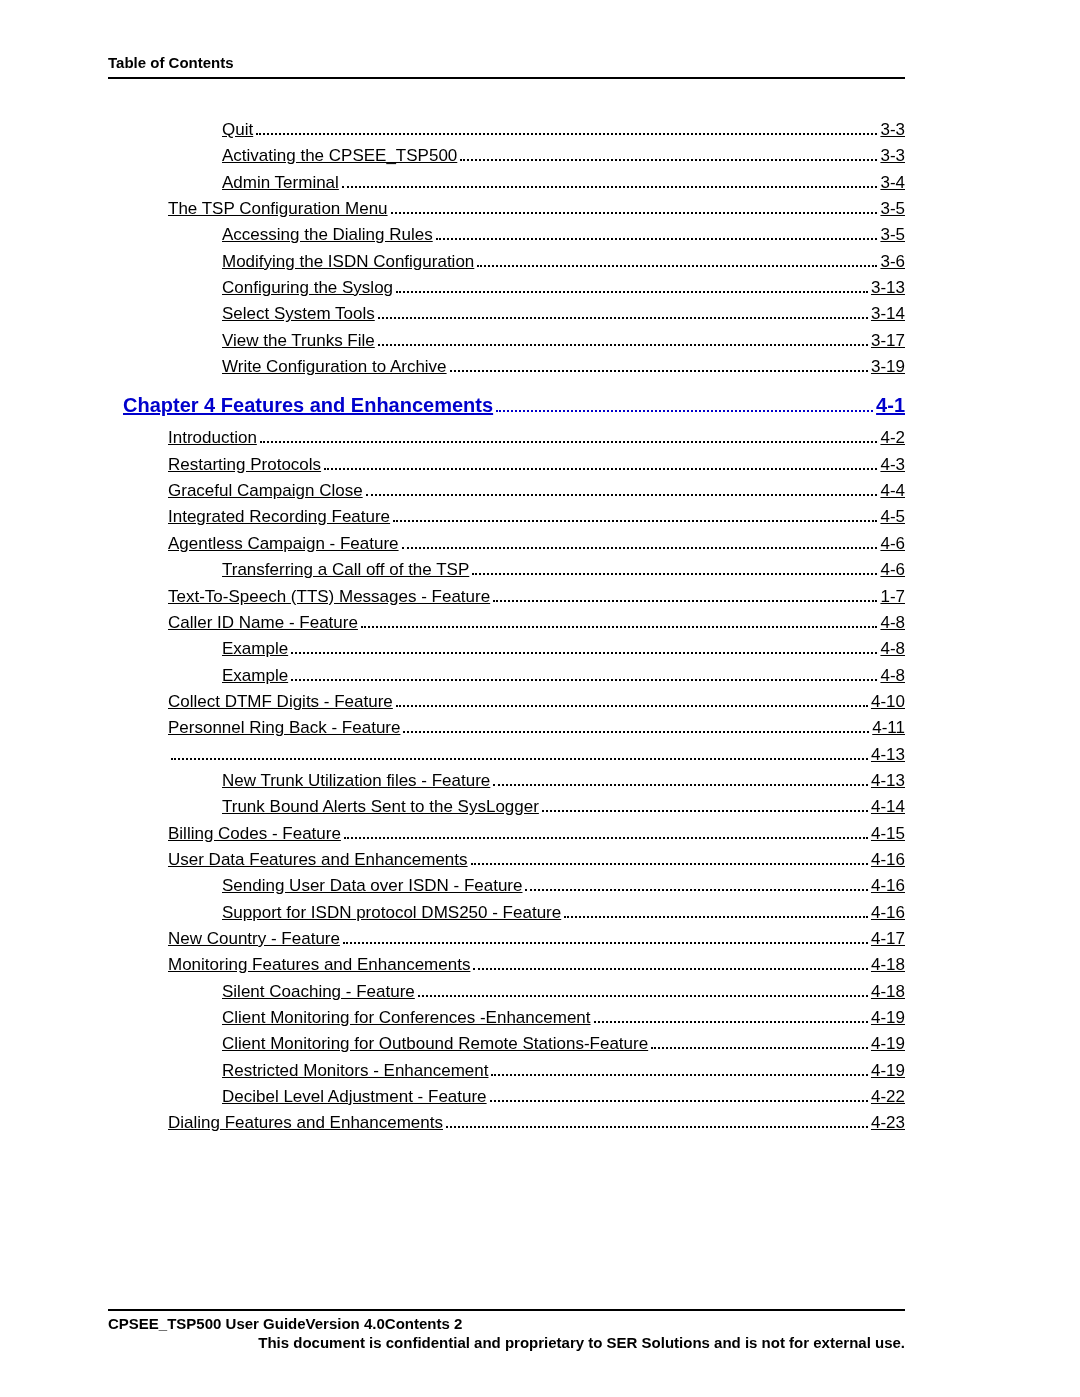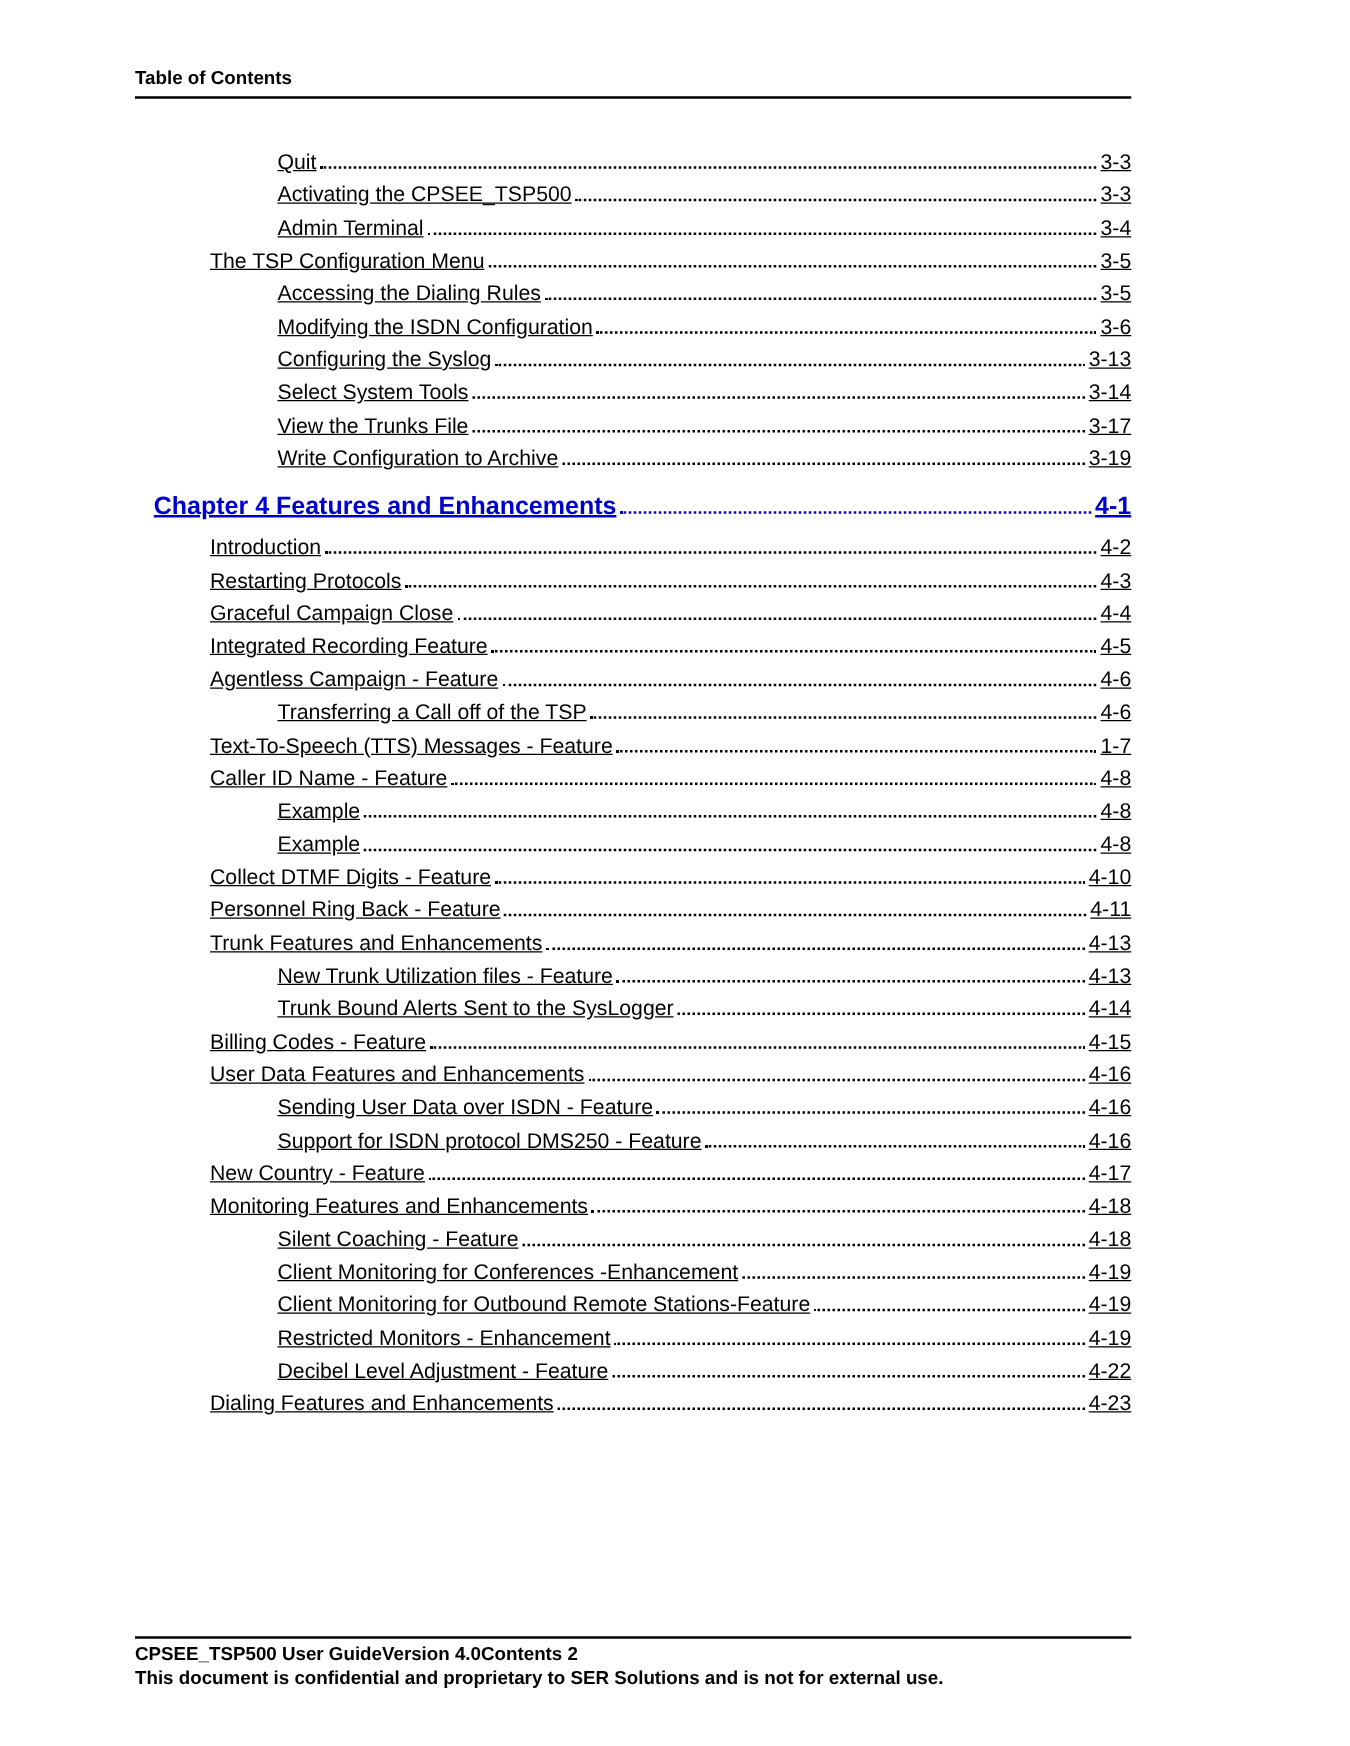--- a/index.html
+++ b/index.html
@@ -68,21 +68,21 @@
   }
   .footer-line {
     border-top: 2px solid #000;
     padding-top: 4px;
     display: flex;
     justify-content: flex-start;
     font-weight: bold;
     font-size: 15px;
   }
   .footer-note {
-    text-align: left;
+    text-align: right;
     font-weight: bold;
     font-size: 15px;
     margin-top: 2px;
   }
 </style>
 </head>
 <body>
 
 <div class="page">
   <div class="header">Table of Contents</div>
@@ -197,21 +197,20 @@
         <span class="label">Collect DTMF Digits - Feature</span>
         <span class="dots"></span>
         <span class="pg">4-10</span>
       </div>
       <div class="row lvl1">
         <span class="label">Personnel Ring Back - Feature</span>
         <span class="dots"></span>
         <span class="pg">4-11</span>
       </div>
       <div class="row lvl1">
-        <span class="label">Trunk Features and Enhancements</span>
         <span class="dots"></span>
         <span class="pg">4-13</span>
       </div>
       <div class="row lvl2">
         <span class="label">New Trunk Utilization files - Feature</span>
         <span class="dots"></span>
         <span class="pg">4-13</span>
       </div>
       <div class="row lvl2">
         <span class="label">Trunk Bound Alerts Sent to the SysLogger</span>

